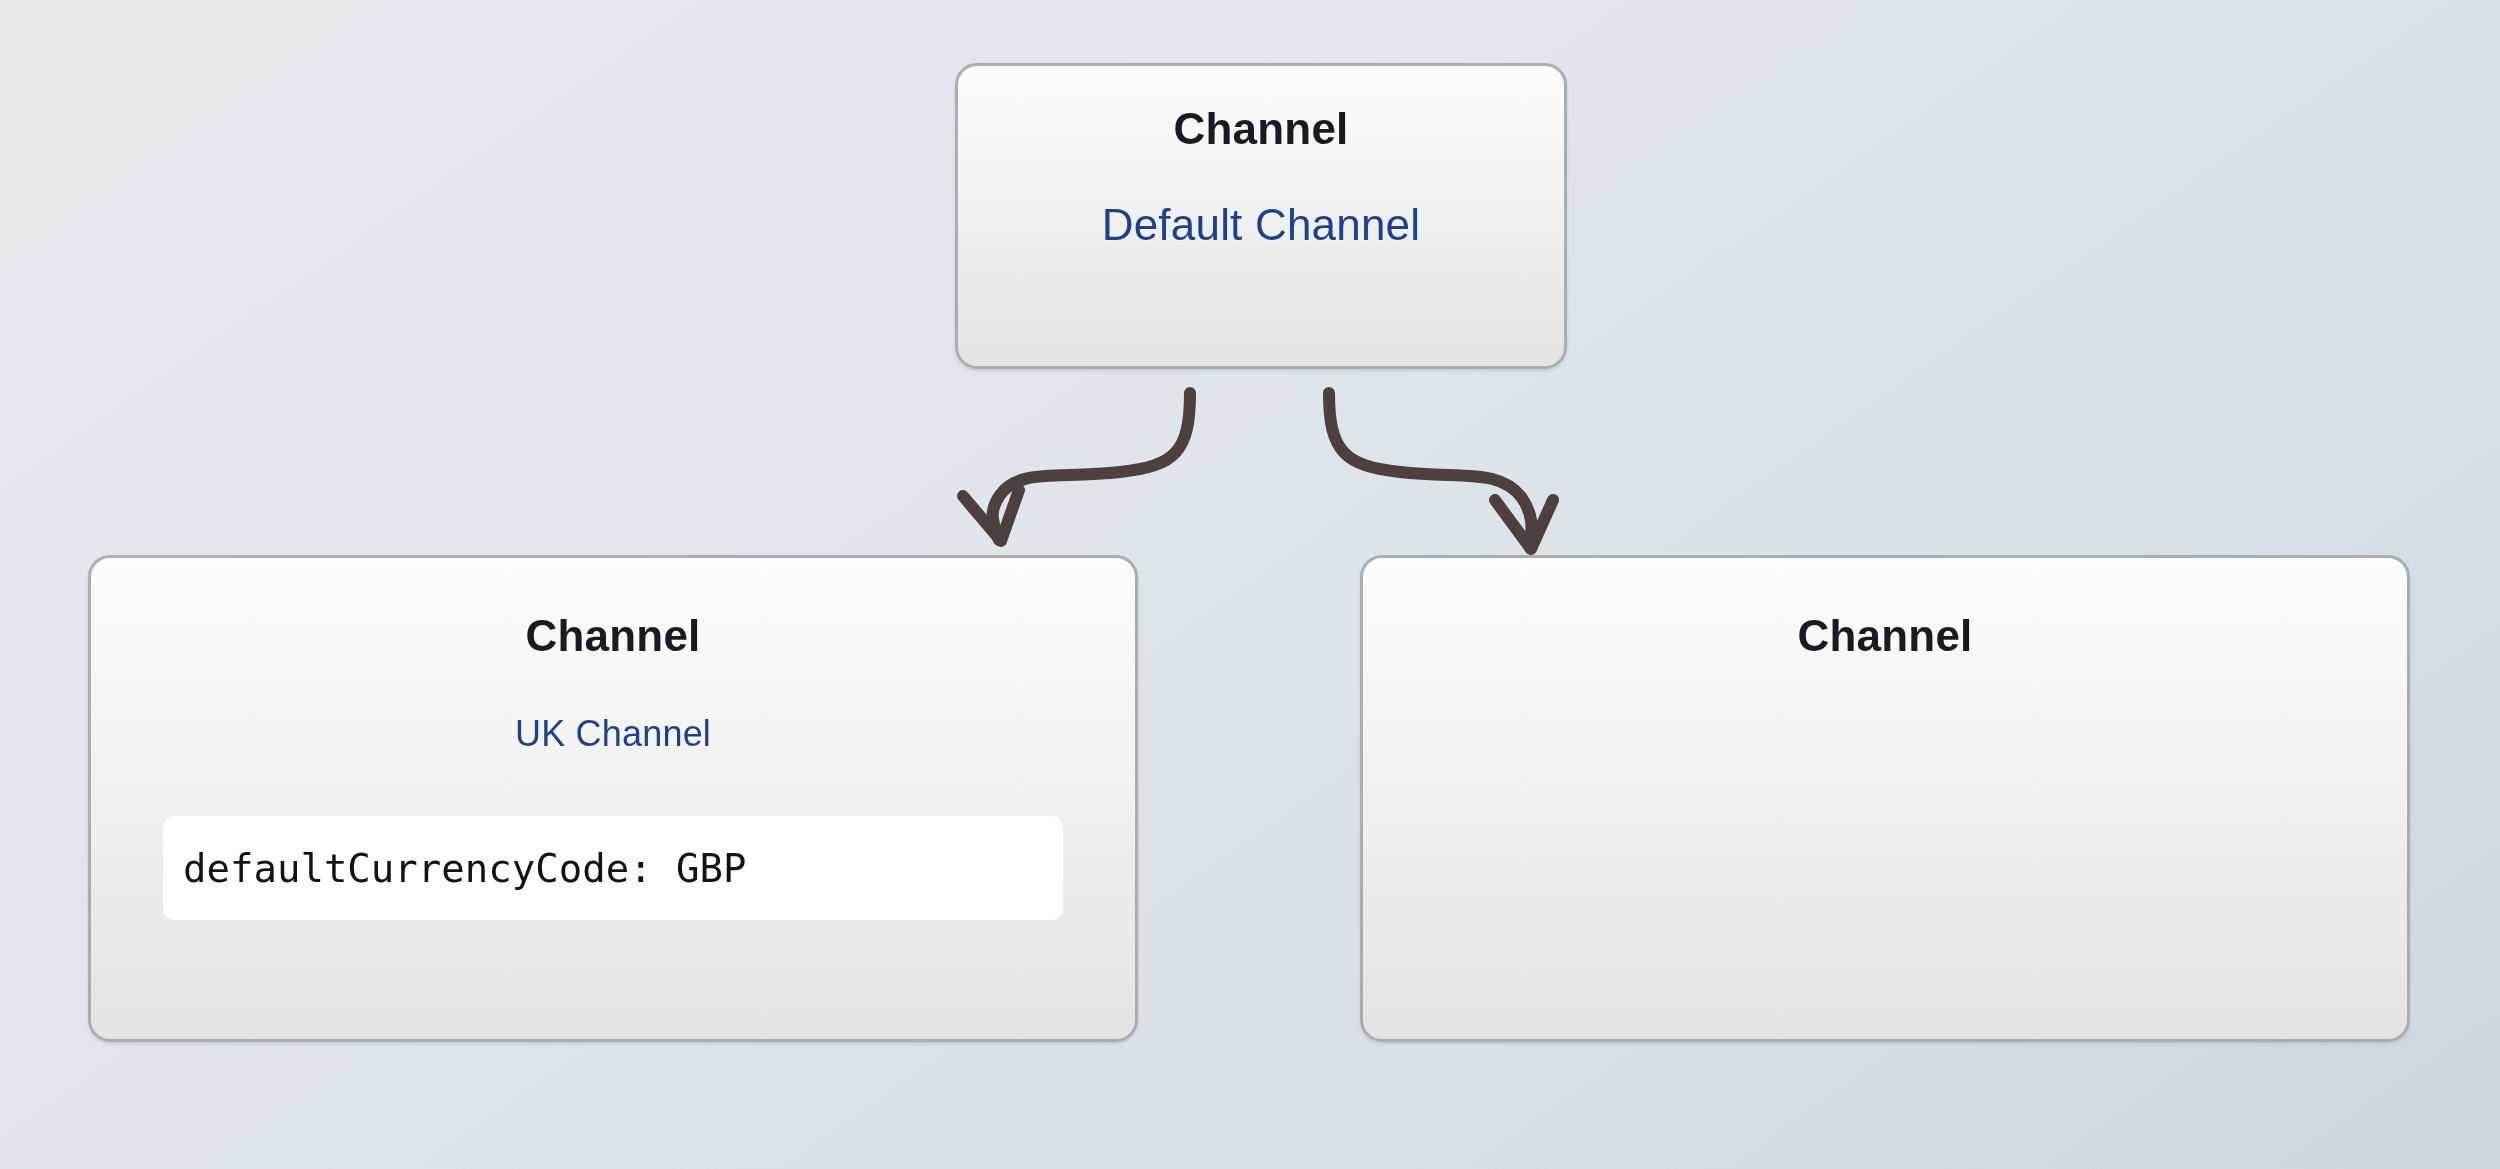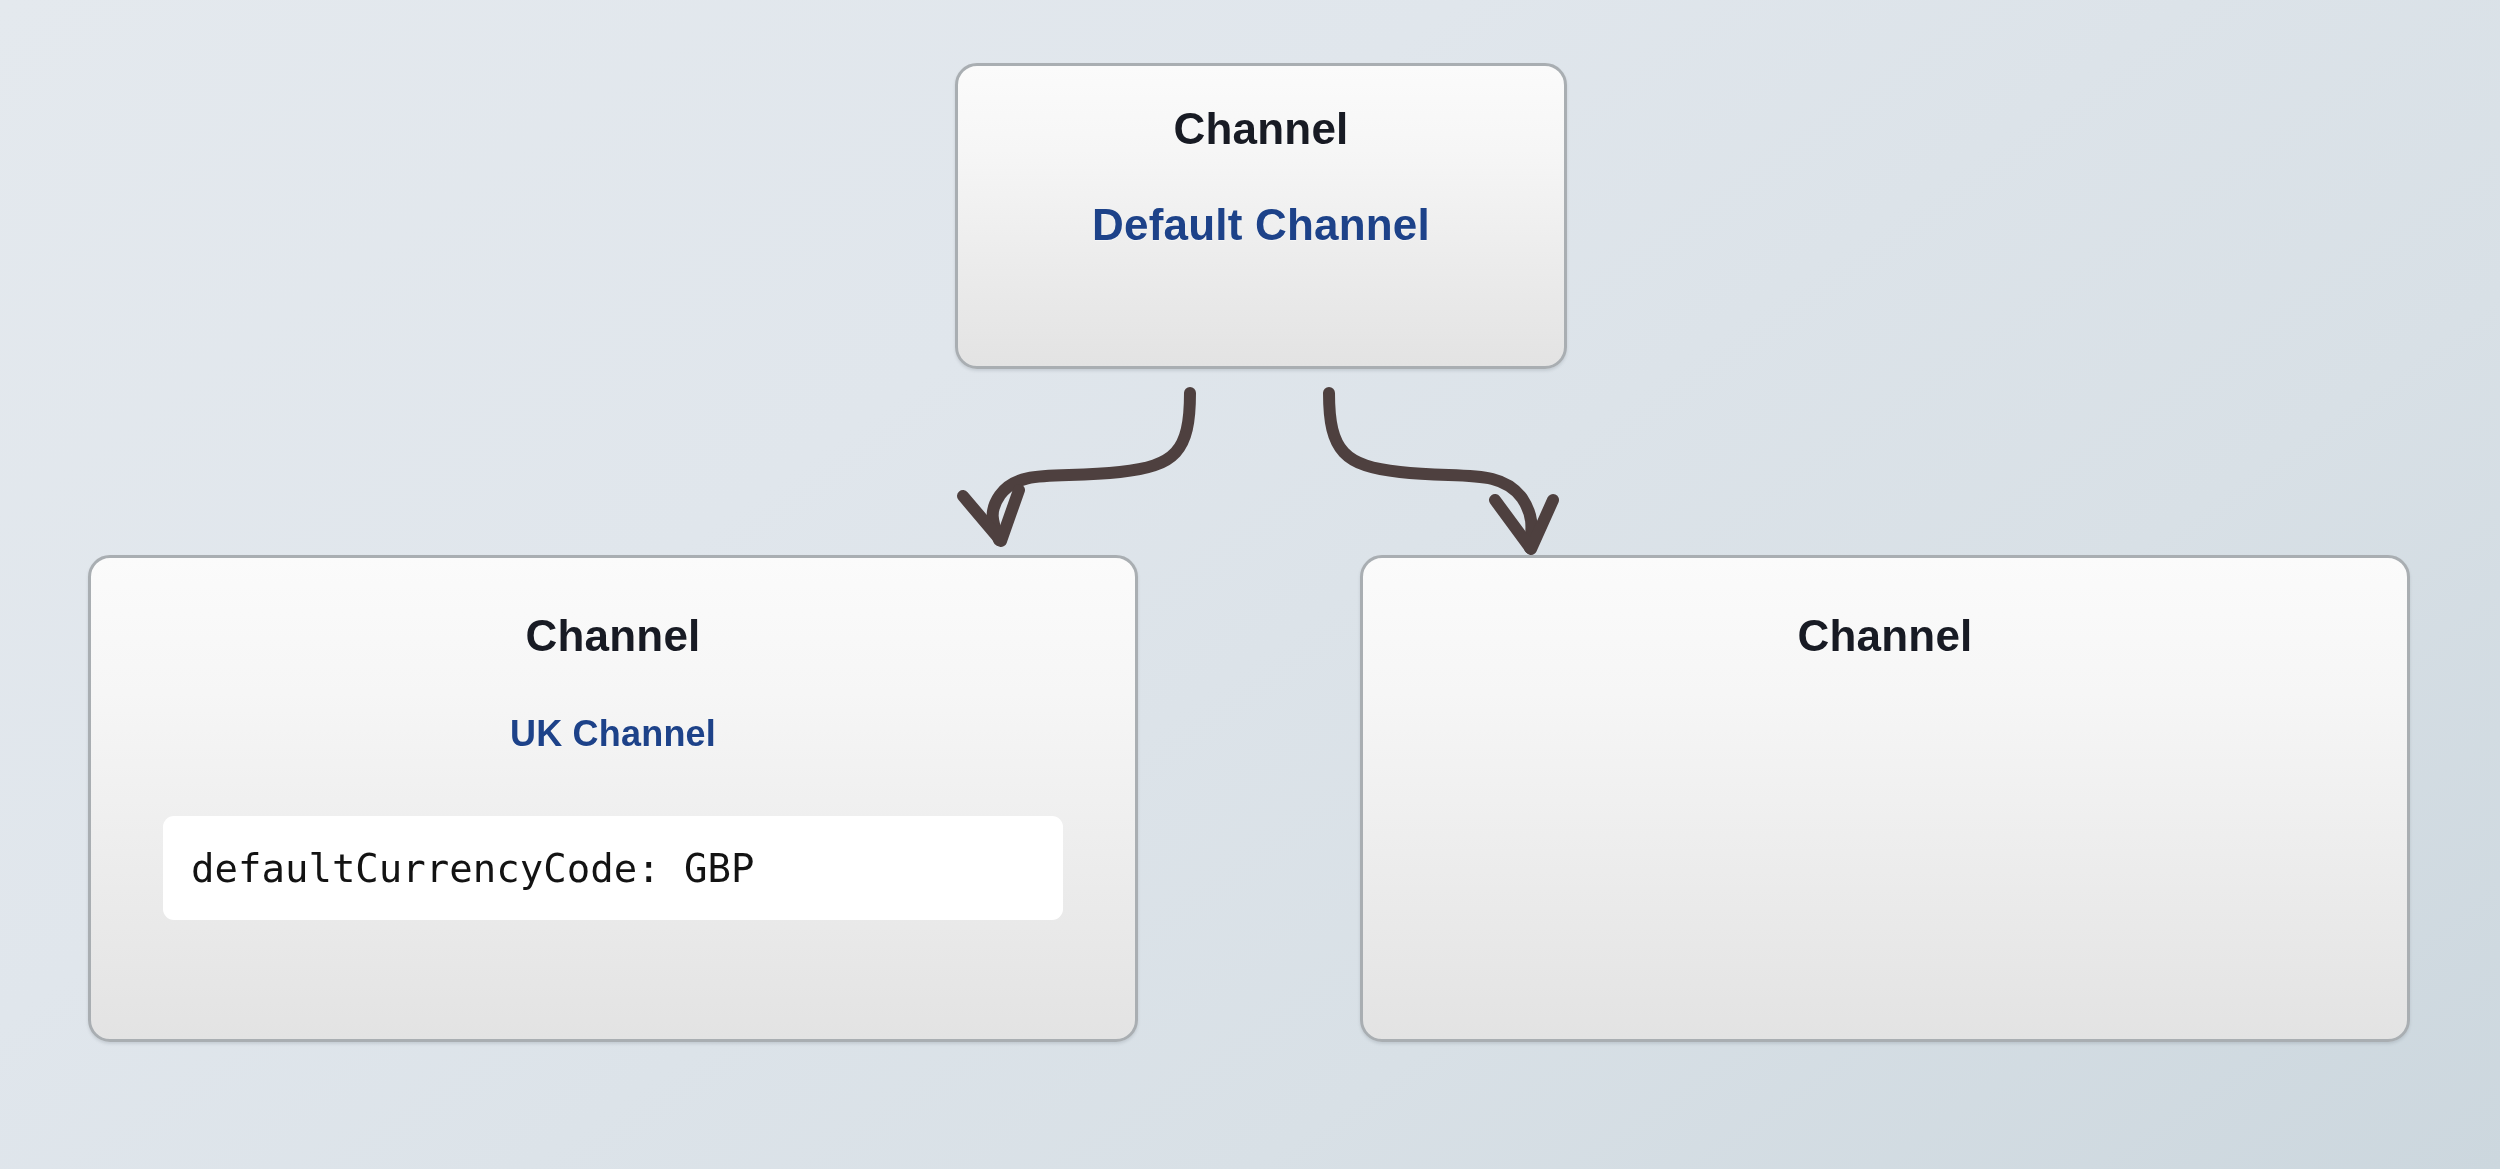--- a/index.html
+++ b/index.html
@@ -45,21 +45,21 @@
     color: #181b24;
     font-weight: bold;
     text-align: center;
     letter-spacing: 0.2px;
     text-shadow: 0 1px 1px rgba(255,255,255,0.7);
     white-space: nowrap;
   }
 
   .node-title {
     color: #1d4289;
-    font-weight: bold;
+    font-weight: normal;
     text-align: center;
     letter-spacing: 0.2px;
     text-shadow: 0 1px 1px rgba(255,255,255,0.55);
     white-space: nowrap;
   }
 
   .node-fields {
     width: 100%;
     display: flex;
     flex-direction: column;
@@ -110,21 +110,21 @@
   .node-child .node-title {
     font-size: 36px;
     margin-top: 52px;
   }
   .node-child .node-fields {
     margin-top: 61px;
   }
   .node-child .field-chip {
     width: 900px;
     height: 104px;
-    padding-left: 28px;
+    padding-left: 20px;
     font-size: 39px;
   }
 </style>
 </head>
 <body>
 
 <div id="canvas">
 
   <svg id="edge-layer" viewBox="0 0 2500 1169">
 

